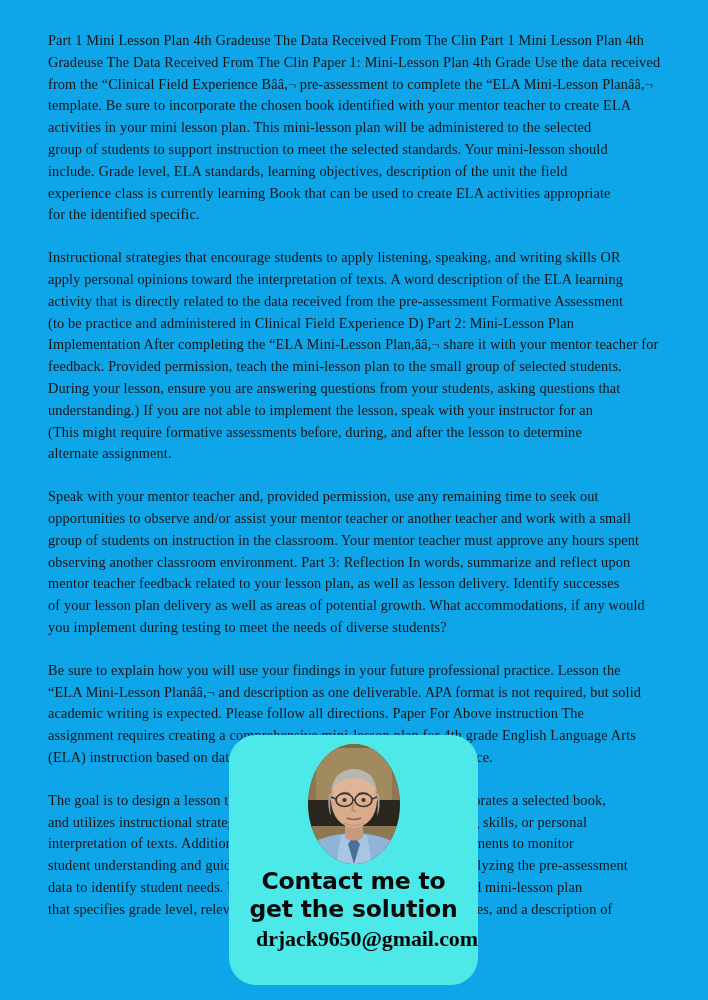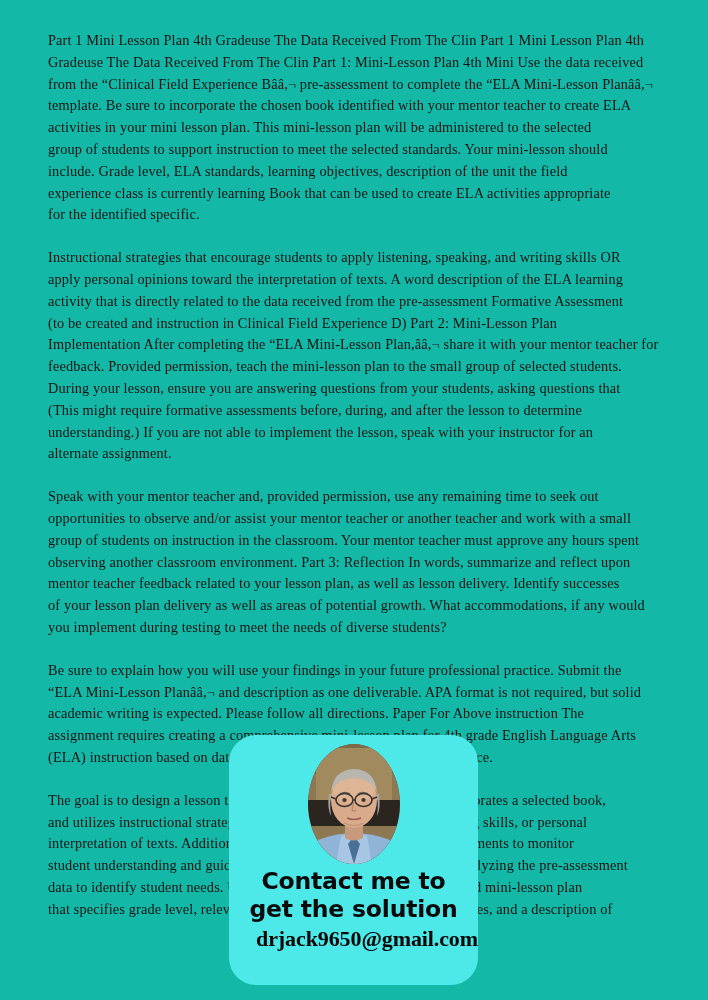--- a/index.html
+++ b/index.html
@@ -13,21 +13,21 @@
     position: relative;
     overflow: hidden;
     font-family: "Liberation Serif", "DejaVu Serif", serif;
   }
 
   #page {
     position: absolute;
     left: 0; top: 0;
     width: 708px;
     height: 1000px;
-    background: #14b8a6;
+    background: #0ea5e9;
   }
 
   #doc-body {
     position: absolute;
     left: 48px;
     top: 30px;
     width: 612px;
   }
 
   .para {
@@ -104,55 +104,55 @@
 </style>
 </head>
 <body>
 
 <div id="page">
 
   <div id="doc-body">
 
     <div class="para">
       <span class="line">Part 1 Mini Lesson Plan 4th Gradeuse The Data Received From The Clin Part 1 Mini Lesson Plan 4th</span>
-      <span class="line">Gradeuse The Data Received From The Clin Part 1: Mini-Lesson Plan 4th Mini Use the data received</span>
+      <span class="line">Gradeuse The Data Received From The Clin Paper 1: Mini-Lesson Plan 4th Grade Use the data received</span>
       <span class="line">from the “Clinical Field Experience Bââ,¬ pre-assessment to complete the “ELA Mini-Lesson Planââ,¬</span>
       <span class="line">template. Be sure to incorporate the chosen book identified with your mentor teacher to create ELA</span>
       <span class="line">activities in your mini lesson plan. This mini-lesson plan will be administered to the selected</span>
       <span class="line">group of students to support instruction to meet the selected standards. Your mini-lesson should</span>
       <span class="line">include. Grade level, ELA standards, learning objectives, description of the unit the field</span>
       <span class="line">experience class is currently learning Book that can be used to create ELA activities appropriate</span>
       <span class="line">for the identified specific.</span>
     </div>
 
     <div class="para">
       <span class="line">Instructional strategies that encourage students to apply listening, speaking, and writing skills OR</span>
       <span class="line">apply personal opinions toward the interpretation of texts. A word description of the ELA learning</span>
       <span class="line">activity that is directly related to the data received from the pre-assessment Formative Assessment</span>
-      <span class="line">(to be created and instruction in Clinical Field Experience D) Part 2: Mini-Lesson Plan</span>
+      <span class="line">(to be practice and administered in Clinical Field Experience D) Part 2: Mini-Lesson Plan</span>
       <span class="line">Implementation After completing the “ELA Mini-Lesson Plan,ââ,¬ share it with your mentor teacher for</span>
       <span class="line">feedback. Provided permission, teach the mini-lesson plan to the small group of selected students.</span>
       <span class="line">During your lesson, ensure you are answering questions from your students, asking questions that</span>
+      <span class="line">understanding.) If you are not able to implement the lesson, speak with your instructor for an</span>
       <span class="line">(This might require formative assessments before, during, and after the lesson to determine</span>
-      <span class="line">understanding.) If you are not able to implement the lesson, speak with your instructor for an</span>
       <span class="line">alternate assignment.</span>
     </div>
 
     <div class="para">
       <span class="line">Speak with your mentor teacher and, provided permission, use any remaining time to seek out</span>
       <span class="line">opportunities to observe and/or assist your mentor teacher or another teacher and work with a small</span>
       <span class="line">group of students on instruction in the classroom. Your mentor teacher must approve any hours spent</span>
       <span class="line">observing another classroom environment. Part 3: Reflection In words, summarize and reflect upon</span>
       <span class="line">mentor teacher feedback related to your lesson plan, as well as lesson delivery. Identify successes</span>
       <span class="line">of your lesson plan delivery as well as areas of potential growth. What accommodations, if any would</span>
       <span class="line">you implement during testing to meet the needs of diverse students?</span>
     </div>
 
     <div class="para">
-      <span class="line">Be sure to explain how you will use your findings in your future professional practice. Submit the</span>
+      <span class="line">Be sure to explain how you will use your findings in your future professional practice. Lesson the</span>
       <span class="line">“ELA Mini-Lesson Planââ,¬ and description as one deliverable. APA format is not required, but solid</span>
       <span class="line">academic writing is expected. Please follow all directions. Paper For Above instruction The</span>
       <span class="line">assignment requires creating a comprehensive mini-lesson plan for 4th grade English Language Arts</span>
       <span class="line">(ELA) instruction based on data collected during a clinical field experience.</span>
     </div>
 
     <div class="para">
       <span class="line">The goal is to design a lesson that targets specific ELA standards, incorporates a selected book,</span>
       <span class="line">and utilizes instructional strategies promoting listening, speaking, writing skills, or personal</span>
       <span class="line">interpretation of texts. Additionally, it involves creating formative assessments to monitor</span>

